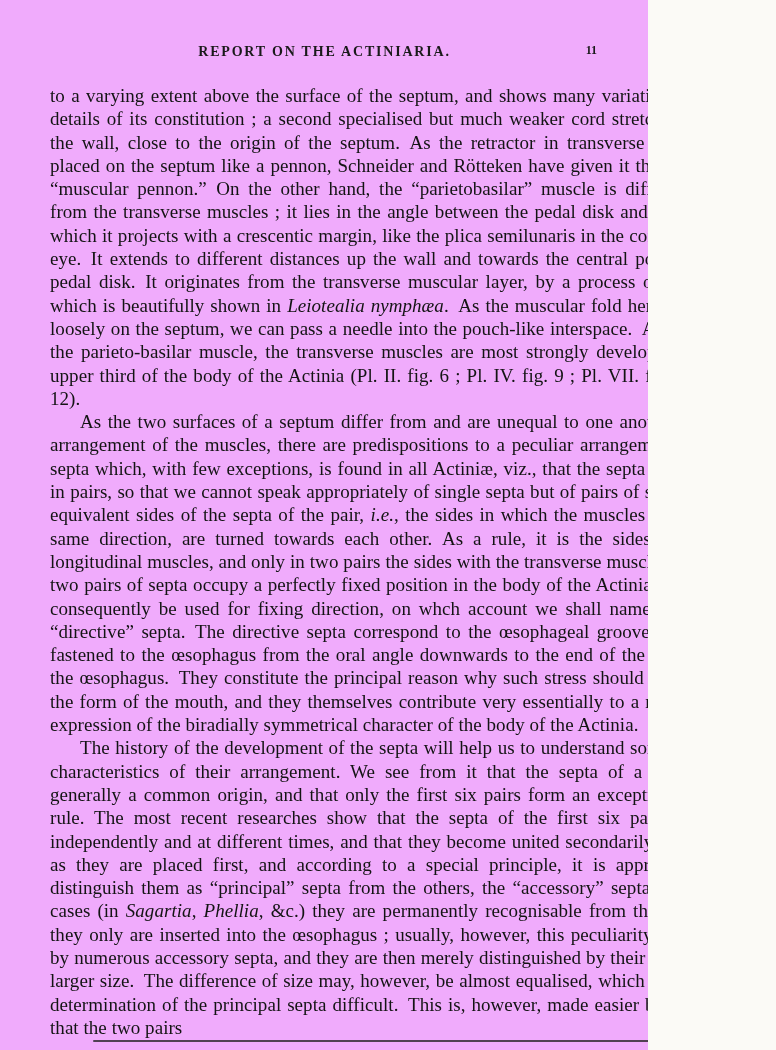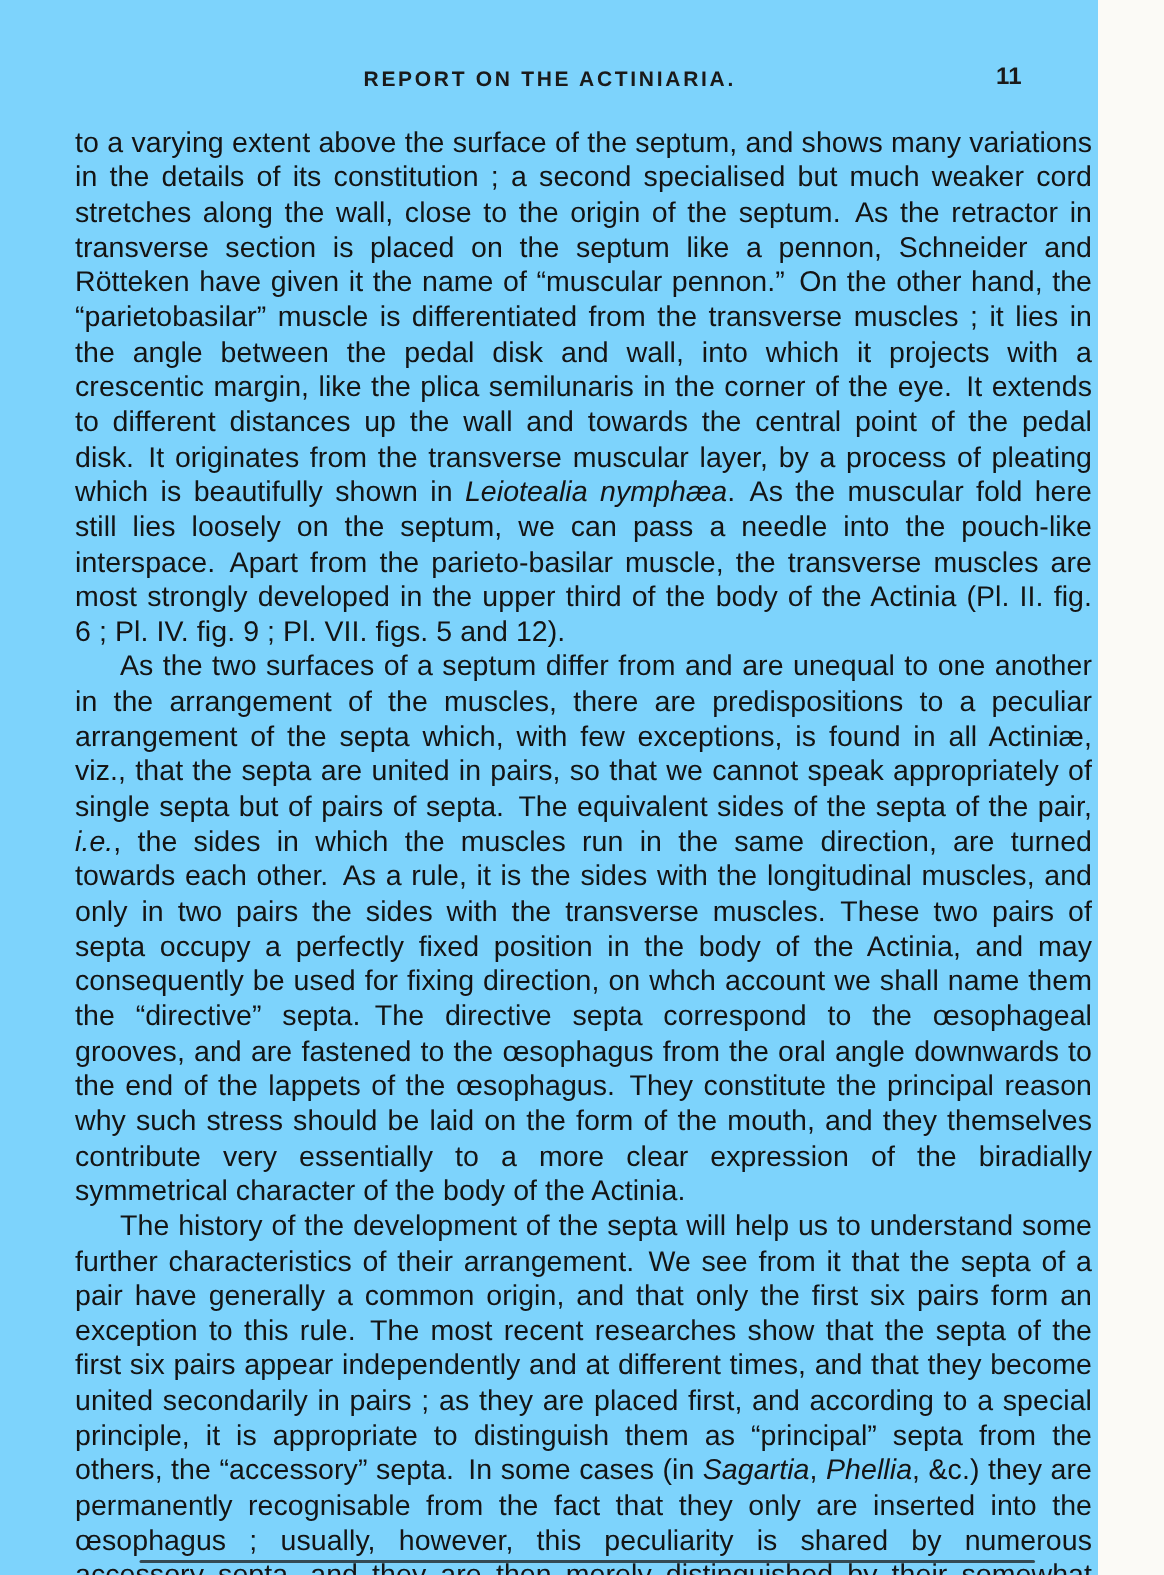--- a/index.html
+++ b/index.html
@@ -7,46 +7,46 @@
     padding: 0;
   }
   body {
     width: 776px;
     height: 1050px;
     background: #fbfaf6;
     overflow: hidden;
   }
   .page {
     position: relative;
-    width: 732px;
+    width: 648px;
     height: 1050px;
-    background: #7dd3fc;
+    background: #f0abfc;
     color: #161616;
-    font-family: Liberation Sans, sans-serif;
+    font-family: Liberation Serif, serif;
     overflow: hidden;
   }
   .page-header {
     position: absolute;
     top: 44px;
     left: 50px;
     right: 49px;
     height: 22px;
   }
   .running-title {
     text-align: center;
     font-size: 14px;
     font-weight: bold;
     letter-spacing: 1.8px;
     color: #1a1a1a;
   }
   .page-number {
     position: absolute;
     top: -1px;
     right: 2px;
-    font-size: 16px;
+    font-size: 12px;
     font-weight: bold;
     color: #1a1a1a;
   }
   .page-body {
     position: absolute;
     top: 84px;
     left: 50px;
     width: 678px;
     text-align: justify;
     font-size: 19px;

